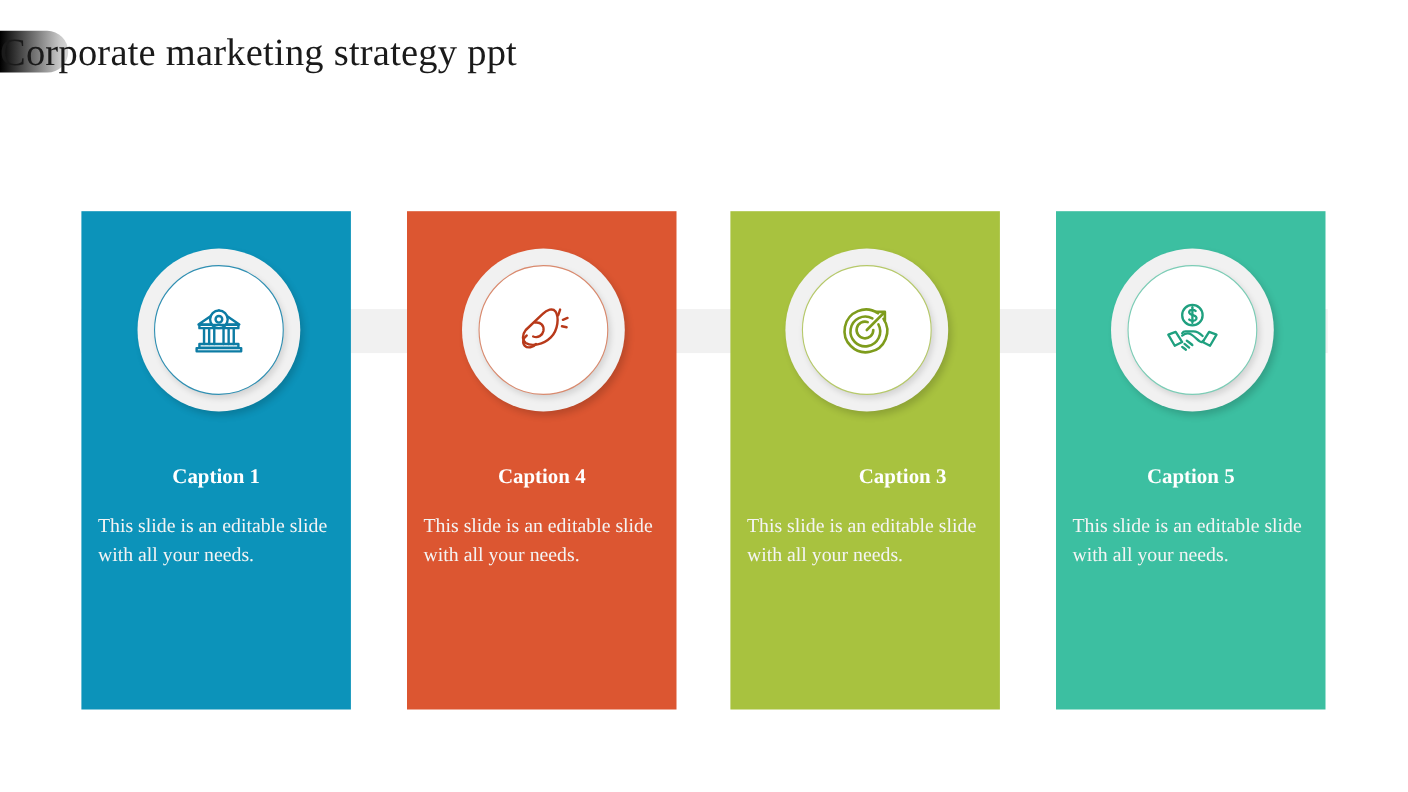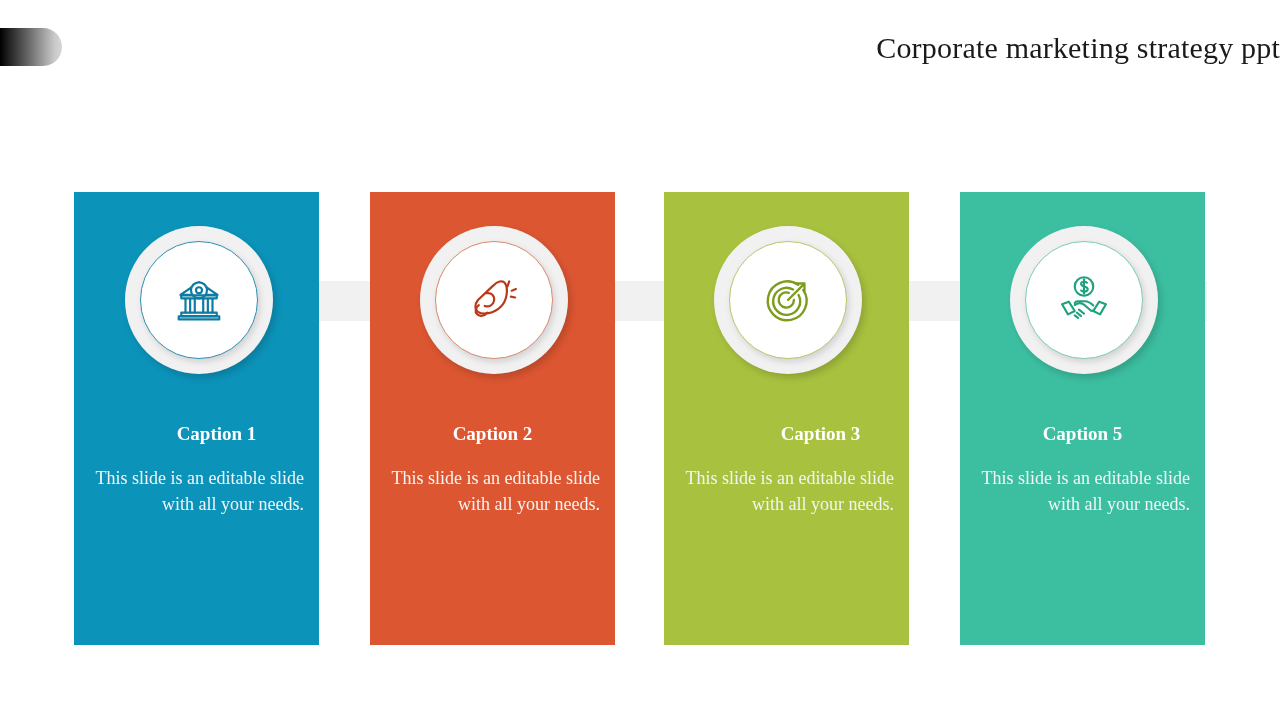--- a/index.html
+++ b/index.html
@@ -26,23 +26,23 @@
     border-bottom-right-radius: 19px;
     background: linear-gradient(to right, #000000 0%, #2a2a2a 18%, #7d7d7d 55%, #c9c9c9 88%, #d6d6d6 100%);
   }
 
   
   #slide-title {
     position: absolute;
     left: 0;
     top: 26px;
     width: 1280px;
-    text-align: right;
-    font-family: "Liberation Serif", serif;
-    font-size: 30px;
+    text-align: left;
+    font-family: "Liberation Serif", serif;
+    font-size: 35px;
     line-height: 44px;
     color: #1a1a1a;
     letter-spacing: 0.2px;
     white-space: nowrap;
   }
 
   
   #connector-band {
     position: absolute;
     left: 74px;
@@ -117,28 +117,28 @@
     font-family: "Liberation Serif", serif;
     font-weight: bold;
     font-size: 19px;
     line-height: 25px;
     color: #ffffff;
   }
   .caption-body {
     position: absolute;
     top: 466px;
     width: 215px;
-    text-align: right;
+    text-align: left;
     font-family: "Liberation Serif", serif;
     font-weight: normal;
     font-size: 18px;
     line-height: 25.5px;
     color: #f4f4f4;
   }
-  .ct-0 { left: 74px; margin-left: 20px;  }
+  .ct-0 { left: 74px;  }
   .ct-1 { left: 370px; }
   .ct-2 { left: 698px; }
   .ct-3 { left: 960px; }
   .cb-0 { left: 89px;  }
   .cb-1 { left: 385px; }
   .cb-2 { left: 679px; }
   .cb-3 { left: 975px; }
 </style>
 </head>
 <body>
@@ -215,20 +215,20 @@
       <path d="M26 43.5 C28 44.8 30.5 47 32 48.2"></path>
       <path d="M23.5 47 C25.2 48.2 27.2 50 28.5 51"></path>
       <path d="M21 50.2 C22.3 51.2 23.8 52.4 25 53.2"></path>
     </svg>
   </div>
 </div>
 
 <div class="caption-title ct-0">Caption 1</div>
 <div class="caption-body  cb-0">This slide is an editable slide with all your needs.</div>
 
-<div class="caption-title ct-1">Caption 2</div>
+<div class="caption-title ct-1">Caption 4</div>
 <div class="caption-body  cb-1">This slide is an editable slide with all your needs.</div>
 
 <div class="caption-title ct-2">Caption 3</div>
 <div class="caption-body  cb-2">This slide is an editable slide with all your needs.</div>
 
 <div class="caption-title ct-3">Caption 5</div>
 <div class="caption-body  cb-3">This slide is an editable slide with all your needs.</div>
 
 </body></html>

